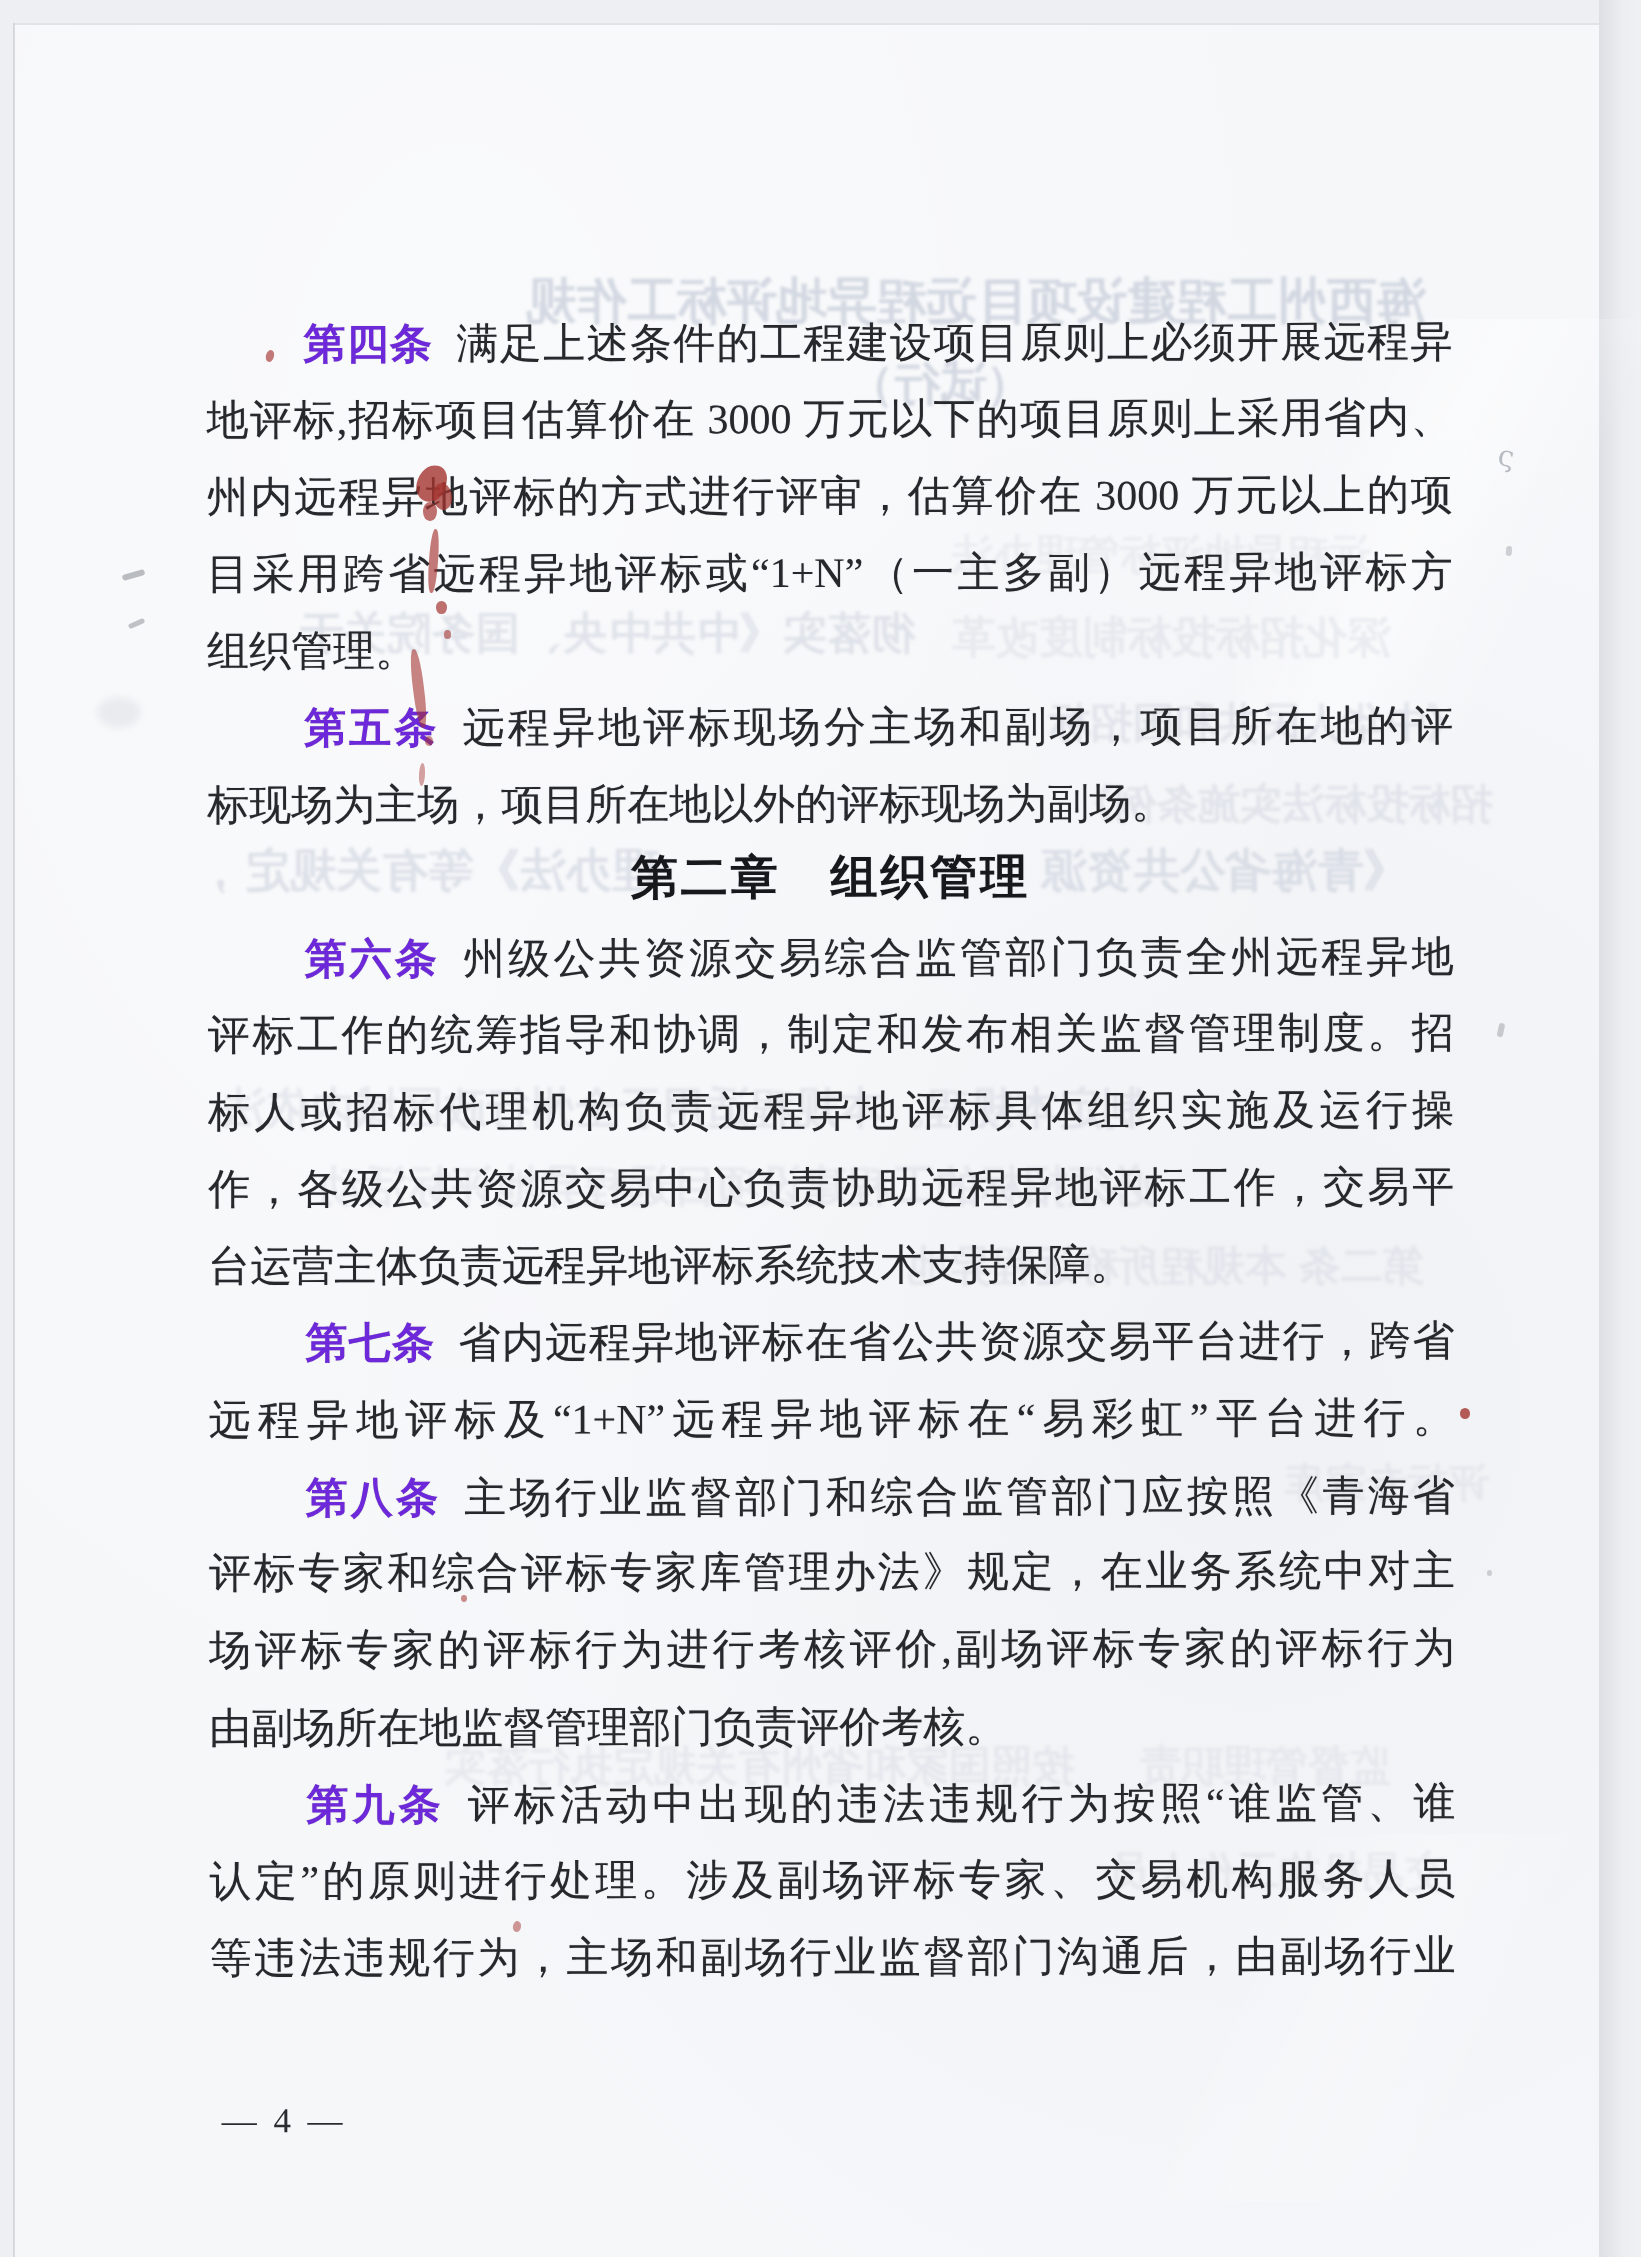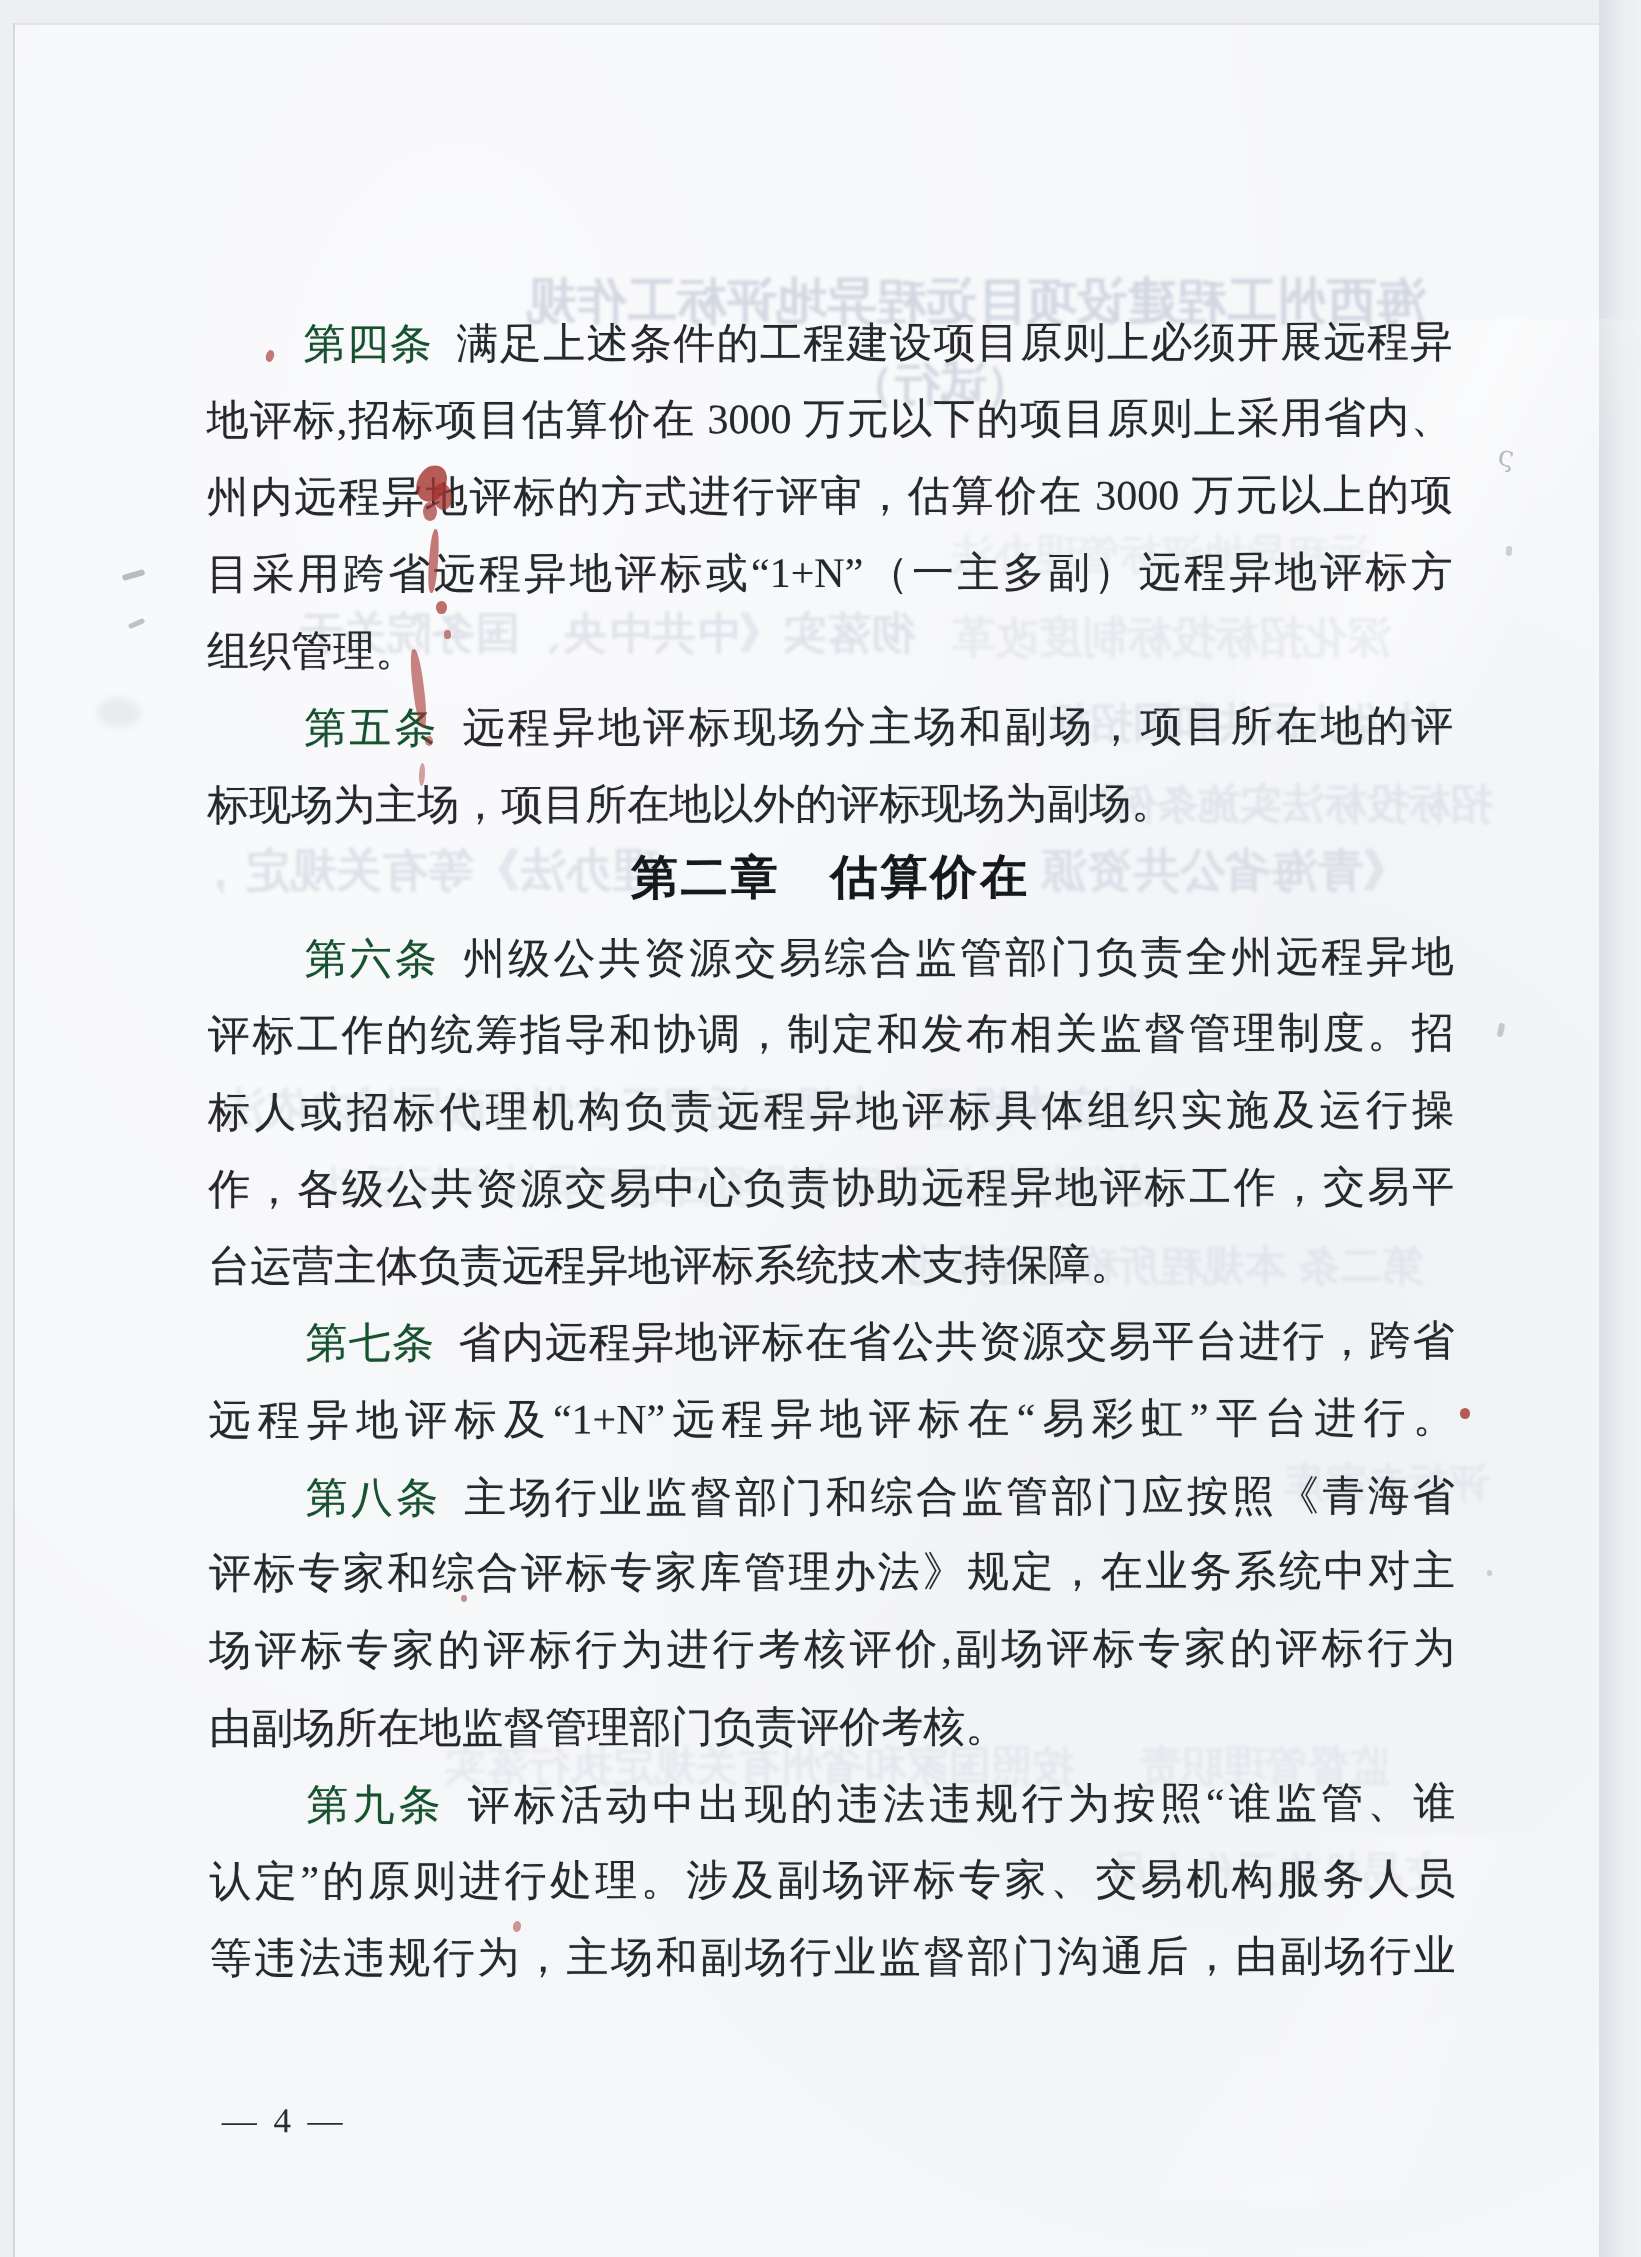--- a/index.html
+++ b/index.html
@@ -22,21 +22,21 @@
   .sheen{position:absolute;pointer-events:none;
     background:linear-gradient(115deg,rgba(255,255,255,0) 22%,rgba(255,255,255,.5) 46%,rgba(255,255,255,0) 72%)}
 
   .text-layer{position:absolute;left:0;top:0;width:1641px;height:2257px;transform:rotate(-0.12deg);color:#26282c}
   .ln{
     position:absolute;left:208px;width:1246px;height:75px;line-height:75px;
     font-size:42px;text-shadow:0 0 1px rgba(38,40,46,.32);white-space:normal;
   }
   .jst{text-align:justify;text-align-last:justify}
   .ind{padding-left:97px;width:1149px}
-  .ln b{font-family:"Liberation Sans","DejaVu Sans",sans-serif;font-weight:400;color:#14532d}
+  .ln b{font-family:"Liberation Sans","DejaVu Sans",sans-serif;font-weight:700;color:#6d28d9}
   .ln b:not(:empty){margin-right:23px}
   .ctr{
     text-align:center;text-align-last:center;font-weight:700;font-size:47px;height:81px;line-height:81px;
     font-family:"Liberation Sans","DejaVu Sans",sans-serif;letter-spacing:2.9px;color:#16181c;
   }
   .pagenum{
     position:absolute;left:205px;top:2091px;width:154px;height:58px;line-height:58px;
     font-size:35px;text-align:center;letter-spacing:3.9px;color:#2a2c31;
   }
 
@@ -79,21 +79,21 @@
 </div>
 
 <div class="text-layer">
   <div class="ln ind jst" style="top:305px"><b>第四条</b><span>满足上述条件的工程建设项目原则上必须开展远程异</span></div>
   <div class="ln jst" style="top:382px"><span>地评标,招标项目估算价在 3000 万元以下的项目原则上采用省内、</span></div>
   <div class="ln jst" style="top:459px"><span>州内远程异地评标的方式进行评审，估算价在 3000 万元以上的项</span></div>
   <div class="ln jst" style="top:536px"><span>目采用跨省远程异地评标或“1+N”（一主多副）远程异地评标方</span></div>
   <div class="ln" style="top:613px"><span>组织管理。</span></div>
   <div class="ln ind jst" style="top:689px"><b>第五条</b><span>远程异地评标现场分主场和副场，项目所在地的评</span></div>
   <div class="ln" style="top:767px"><span>标现场为主场，项目所在地以外的评标现场为副场。</span></div>
-  <div class="ln ctr" style="top:836px"><span>第二章　估算价在</span></div>
+  <div class="ln ctr" style="top:836px"><span>第二章　组织管理</span></div>
   <div class="ln ind jst" style="top:920px"><b>第六条</b><span>州级公共资源交易综合监管部门负责全州远程异地</span></div>
   <div class="ln jst" style="top:997px"><span>评标工作的统筹指导和协调，制定和发布相关监督管理制度。招</span></div>
   <div class="ln jst" style="top:1074px"><span>标人或招标代理机构负责远程异地评标具体组织实施及运行操</span></div>
   <div class="ln jst" style="top:1151px"><span>作，各级公共资源交易中心负责协助远程异地评标工作，交易平</span></div>
   <div class="ln" style="top:1228px"><span>台运营主体负责远程异地评标系统技术支持保障。</span></div>
   <div class="ln ind jst" style="top:1304px"><b>第七条</b><span>省内远程异地评标在省公共资源交易平台进行，跨省</span></div>
   <div class="ln jst" style="top:1382px"><span>远程异地评标及“1+N”远程异地评标在“易彩虹”平台进行。</span></div>
   <div class="ln ind jst" style="top:1459px"><b>第八条</b><span>主场行业监督部门和综合监管部门应按照《青海省</span></div>
   <div class="ln jst" style="top:1535px"><span>评标专家和综合评标专家库管理办法》规定，在业务系统中对主</span></div>
   <div class="ln jst" style="top:1612px"><span>场评标专家的评标行为进行考核评价,副场评标专家的评标行为</span></div>

